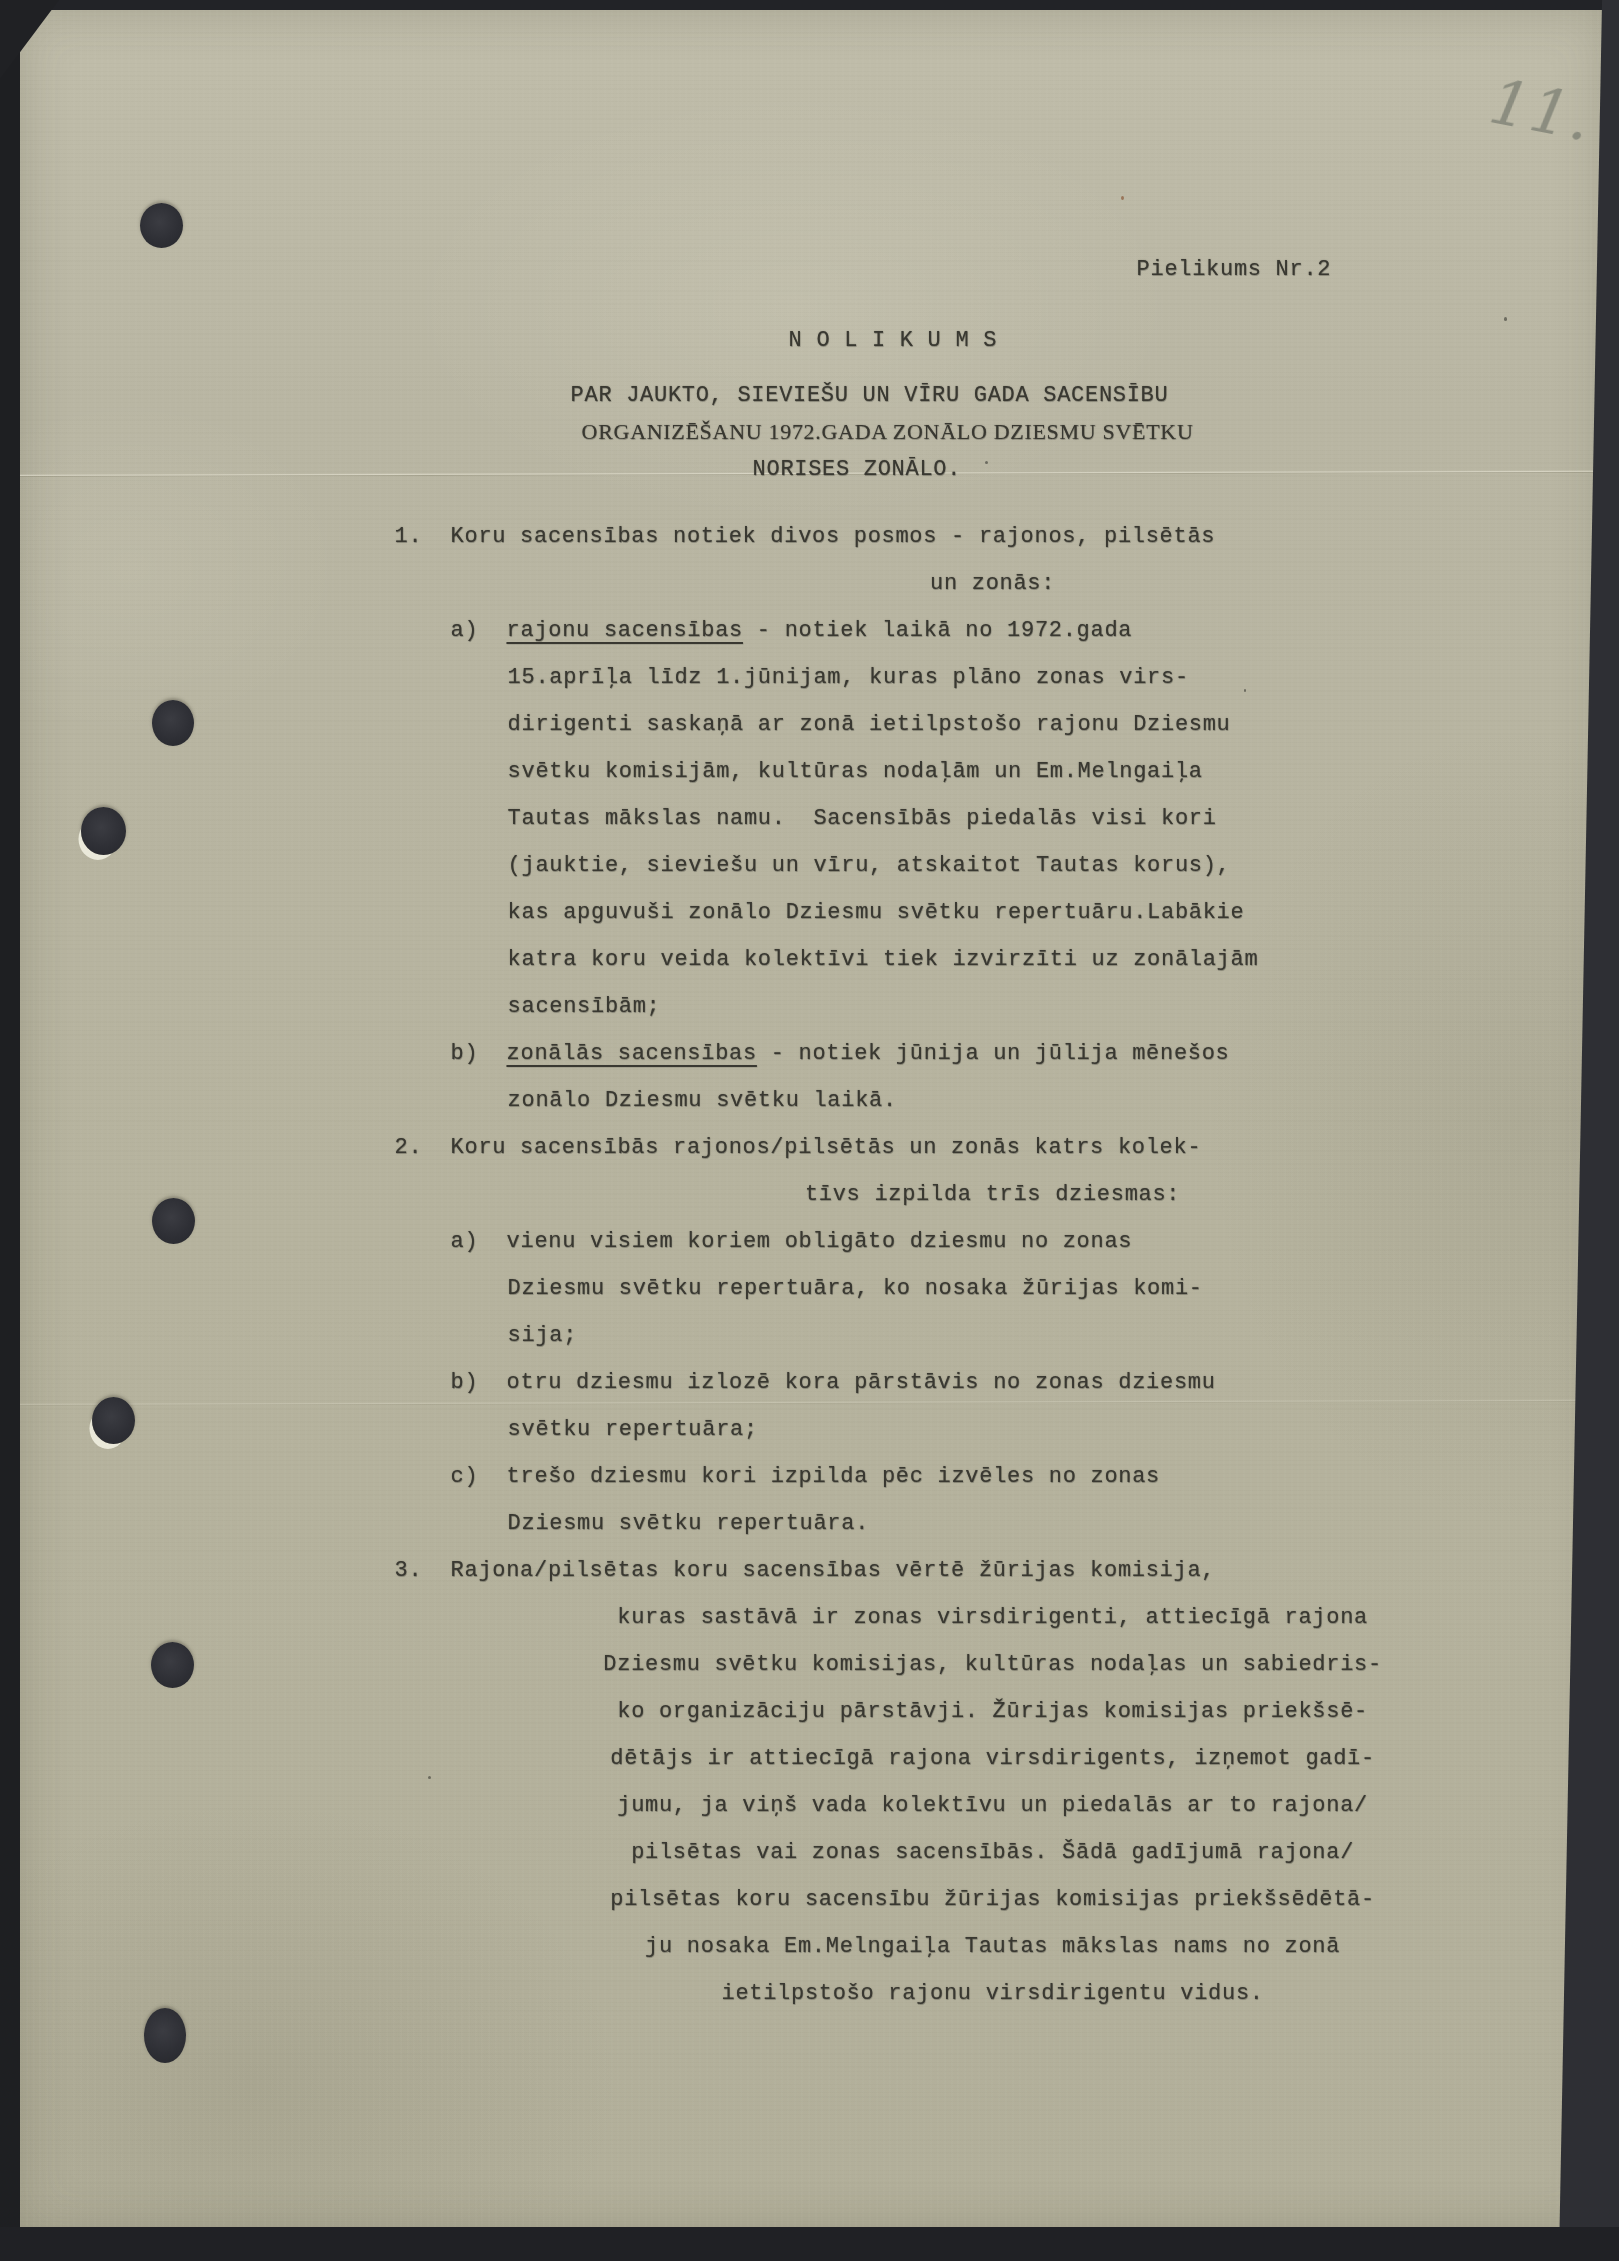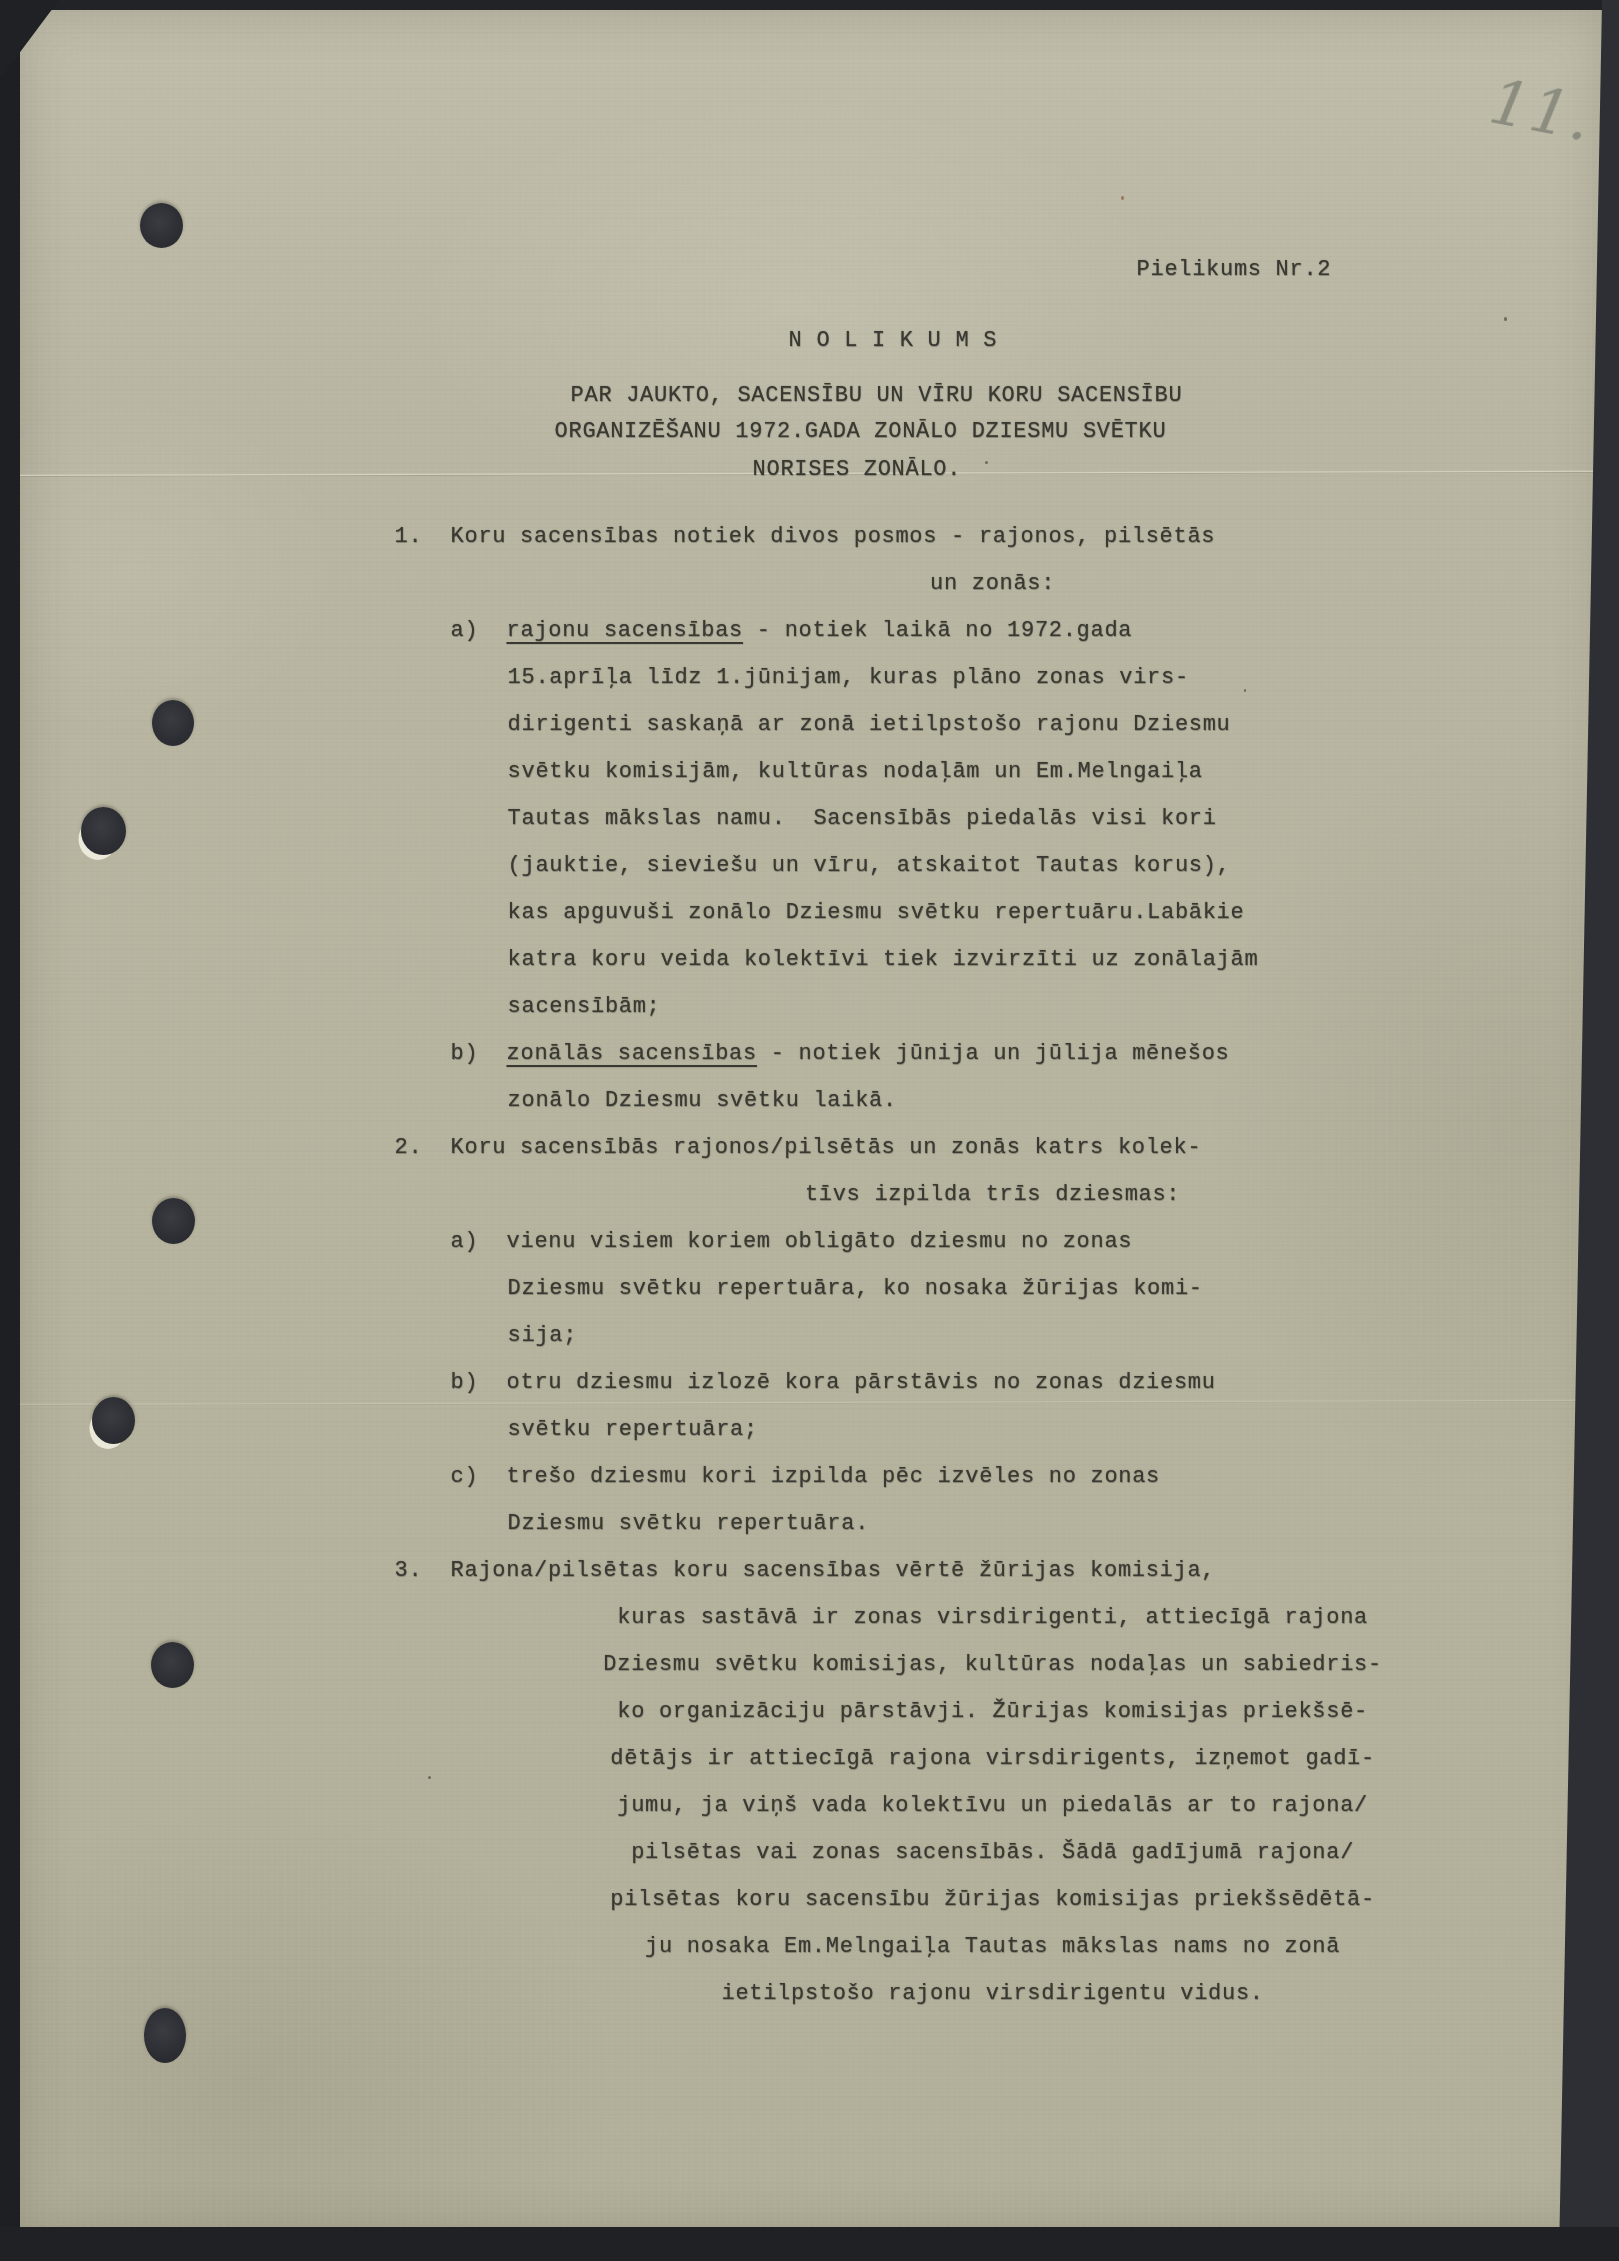--- a/index.html
+++ b/index.html
@@ -37,21 +37,21 @@
     box-shadow:0 -1.9px 3.1px rgba(60,58,45,0.35);}
   .hole.torn{box-shadow:-5.6px 8px 0 -3.1px rgba(240,238,224,0.9), 0 -1.9px 3.1px rgba(60,58,45,0.35);}
   
   .typewriter{color:#393831;font-size:22px;letter-spacing:0.7px;white-space:pre;
     text-shadow:0 0 1.2px rgba(57,56,49,0.55), 0.5px 0.5px 0 rgba(57,56,49,0.30);
     filter:blur(0.2px);}
   .hline{position:absolute;height:35px;line-height:35px;}
   .pos-appendix{left:1118px;top:242px;}
   .pos-title{left:770px;top:313px;}
   .pos-st1{left:552px;top:368px;}
-  .pos-st2{left:536px;top:404px;}
+  .pos-st2{left:563px;top:404px;font-family:Liberation Serif, serif;}
   .pos-st3{left:734px;top:442px;}
   
   .doc-body{position:absolute;left:376px;top:503px;width:1140px;}
   .line{height:47px;line-height:47px;white-space:pre;}
   .line .marker{display:inline-block;width:56px;}
   .line.ind1{padding-left:56px;text-align:center;}
   .line.ind2{padding-left:56px;}
   .line.ind3{padding-left:113px;}
   .u{text-decoration:underline;text-decoration-thickness:1.9px;text-underline-offset:6.2px;}
   
@@ -72,21 +72,21 @@
     <div class="speck" style="left:1485px;top:307px;width:3.7px;height:3.7px;"></div>
     <div class="speck" style="left:1102px;top:186px;width:3.1px;height:4.3px;background:#8a5a3a;"></div>
     <div class="speck" style="left:966px;top:451px;width:3.1px;height:3.1px;"></div>
     <div class="speck" style="left:409px;top:1766px;width:3.1px;height:3.1px;"></div>
     <div class="speck" style="left:1225px;top:679px;width:2.5px;height:3.1px;"></div>
 
     <div class="pencil">11.</div>
 
     <div class="typewriter hline pos-appendix">Pielikums Nr.2</div>
     <div class="typewriter hline pos-title">N O L I K U M S</div>
-    <div class="typewriter hline pos-st1">PAR JAUKTO, SACENSĪBU UN VĪRU KORU SACENSĪBU</div>
+    <div class="typewriter hline pos-st1">PAR JAUKTO, SIEVIEŠU UN VĪRU GADA SACENSĪBU</div>
     <div class="typewriter hline pos-st2">ORGANIZĒŠANU 1972.GADA ZONĀLO DZIESMU SVĒTKU</div>
     <div class="typewriter hline pos-st3">NORISES ZONĀLO.</div>
 
     <div class="doc-body typewriter"><div class="line ind0"><span class="marker">1.</span><span>Koru sacensības notiek divos posmos - rajonos, pilsētās</span></div><div class="line ind1"><span>un zonās:</span></div><div class="line ind2"><span class="marker">a)</span><span class="u">rajonu sacensības</span><span> - notiek laikā no 1972.gada</span></div><div class="line ind3"><span>15.aprīļa līdz 1.jūnijam, kuras plāno zonas virs-</span></div><div class="line ind3"><span>dirigenti saskaņā ar zonā ietilpstošo rajonu Dziesmu</span></div><div class="line ind3"><span>svētku komisijām, kultūras nodaļām un Em.Melngaiļa</span></div><div class="line ind3"><span>Tautas mākslas namu.  Sacensībās piedalās visi kori</span></div><div class="line ind3"><span>(jauktie, sieviešu un vīru, atskaitot Tautas korus),</span></div><div class="line ind3"><span>kas apguvuši zonālo Dziesmu svētku repertuāru.Labākie</span></div><div class="line ind3"><span>katra koru veida kolektīvi tiek izvirzīti uz zonālajām</span></div><div class="line ind3"><span>sacensībām;</span></div><div class="line ind2"><span class="marker">b)</span><span class="u">zonālās sacensības</span><span> - notiek jūnija un jūlija mēnešos</span></div><div class="line ind3"><span>zonālo Dziesmu svētku laikā.</span></div><div class="line ind0"><span class="marker">2.</span><span>Koru sacensībās rajonos/pilsētās un zonās katrs kolek-</span></div><div class="line ind1"><span>tīvs izpilda trīs dziesmas:</span></div><div class="line ind2"><span class="marker">a)</span><span>vienu visiem koriem obligāto dziesmu no zonas</span></div><div class="line ind3"><span>Dziesmu svētku repertuāra, ko nosaka žūrijas komi-</span></div><div class="line ind3"><span>sija;</span></div><div class="line ind2"><span class="marker">b)</span><span>otru dziesmu izlozē kora pārstāvis no zonas dziesmu</span></div><div class="line ind3"><span>svētku repertuāra;</span></div><div class="line ind2"><span class="marker">c)</span><span>trešo dziesmu kori izpilda pēc izvēles no zonas</span></div><div class="line ind3"><span>Dziesmu svētku repertuāra.</span></div><div class="line ind0"><span class="marker">3.</span><span>Rajona/pilsētas koru sacensības vērtē žūrijas komisija,</span></div><div class="line ind1"><span>kuras sastāvā ir zonas virsdirigenti, attiecīgā rajona</span></div><div class="line ind1"><span>Dziesmu svētku komisijas, kultūras nodaļas un sabiedris-</span></div><div class="line ind1"><span>ko organizāciju pārstāvji. Žūrijas komisijas priekšsē-</span></div><div class="line ind1"><span>dētājs ir attiecīgā rajona virsdirigents, izņemot gadī-</span></div><div class="line ind1"><span>jumu, ja viņš vada kolektīvu un piedalās ar to rajona/</span></div><div class="line ind1"><span>pilsētas vai zonas sacensībās. Šādā gadījumā rajona/</span></div><div class="line ind1"><span>pilsētas koru sacensību žūrijas komisijas priekšsēdētā-</span></div><div class="line ind1"><span>ju nosaka Em.Melngaiļa Tautas mākslas nams no zonā</span></div><div class="line ind1"><span>ietilpstošo rajonu virsdirigentu vidus.</span></div></div>
   </div>
 
   <div class="hole" style="left:140px;top:203px;width:43px;height:45px;"></div>
   <div class="hole" style="left:152px;top:700px;width:42px;height:46px;"></div>
   <div class="hole torn" style="left:81px;top:807px;width:45px;height:48px;"></div>
   <div class="hole" style="left:152px;top:1198px;width:43px;height:46px;"></div>

